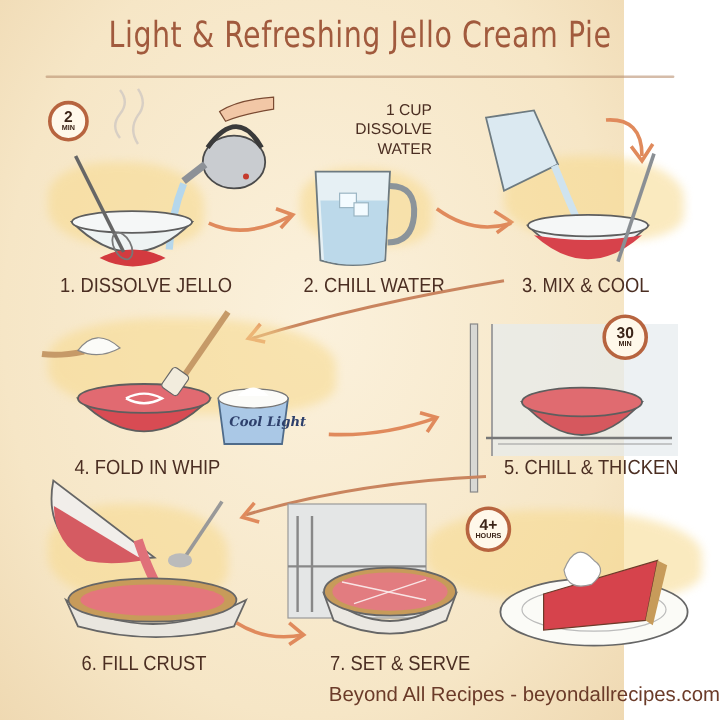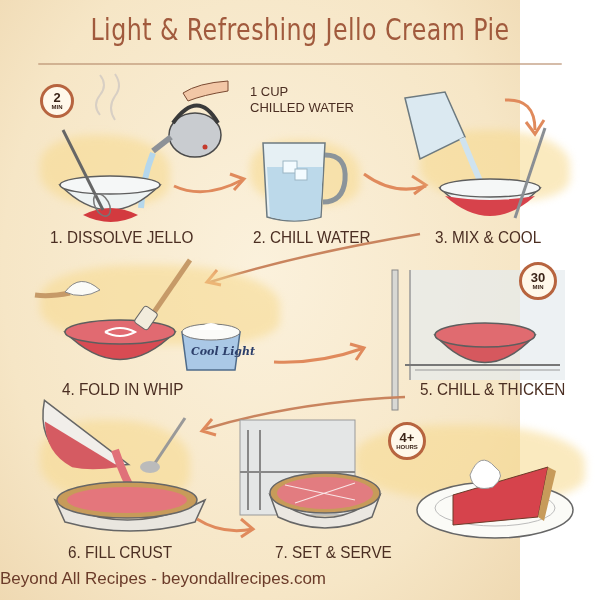--- a/index.html
+++ b/index.html
@@ -4,22 +4,22 @@
 <style>
   html, body { margin:0; padding:0; }
   body { width:600px; height:600px; overflow:hidden; font-family:"DejaVu Sans", sans-serif; }
   .page { position:relative; width:520px; height:600px;
     background: radial-gradient(ellipse at 50% 45%, #fbf1dc 0%, #f6e6c6 70%, #efd9b2 100%); }
   .title { position:absolute; left:0; top:12px; width:600px; text-align:center;
     font-family:"DejaVu Sans", sans-serif; font-size:30px; letter-spacing:0.5px; color:#a15a3d;
     font-stretch:condensed; transform:scaleX(0.88); }
   .title-rule { position:absolute; left:38px; top:63px; width:524px; height:2px; background:#b9906f; opacity:.6; border-radius:2px; }
   .label { position:absolute; font-family:"Liberation Sans", sans-serif; font-size:17px; color:#4b2e22; white-space:nowrap; transform:scaleX(0.9); transform-origin:left; }
-  .note { position:absolute; font-family:"Liberation Sans", sans-serif; font-size:13px; color:#4b2e22; text-align:left; line-height:16px; }
-  .footer { position:absolute; left:0; top:569px; width:600px; text-align:left; font-family:"Liberation Sans", sans-serif; font-size:17px; color:#6b3b29; }
+  .note { position:absolute; font-family:"Liberation Sans", sans-serif; font-size:13px; color:#4b2e22; text-align:right; line-height:16px; }
+  .footer { position:absolute; left:0; top:569px; width:600px; text-align:right; font-family:"Liberation Sans", sans-serif; font-size:17px; color:#6b3b29; }
   .wash { position:absolute; background:#f7d98c; opacity:.55; border-radius:40% 50% 30% 45%; filter:blur(4px); }
   .timer { position:absolute; width:34px; height:34px; border-radius:50%; border:3px solid #b7643f; background:#fff8ea;
     display:flex; flex-direction:column; align-items:center; justify-content:center; box-sizing:border-box; }
   .timer .n { font-family:"Liberation Sans", sans-serif; font-size:13px; font-weight:bold; color:#3b2418; line-height:12px; }
   .timer .u { font-family:"Liberation Sans", sans-serif; font-size:6px; font-weight:bold; color:#3b2418; line-height:7px; }
   svg { position:absolute; overflow:visible; }
 </style>
 </head>
 <body>
 
@@ -56,21 +56,21 @@
   </svg>
   <div class="label" style="left:50px;top:228px;">1. DISSOLVE JELLO</div>
 
   <svg style="left:172px;top:170px;" width="80" height="30">
     <path d="M2 16 q30 14 68 -6" stroke="#e08a5c" stroke-width="3" fill="none"></path>
     <path d="M58 4 l14 5 -10 11" stroke="#e08a5c" stroke-width="3" fill="none"></path>
   </svg>
 
   <div class="note" style="left:250px;top:84px;width:110px;">
     <div>1 CUP</div>
-    <div>CHILLED WATER</div>
+    <div>DISSOLVE WATER</div>
   </div>
   <div class="wash" style="left:250px;top:140px;width:110px;height:65px;"></div>
   <svg style="left:255px;top:135px;" width="100" height="90">
     <path d="M8 8 l62 0 l-4 74 q-27 8 -54 0z" fill="#e6f0f4" stroke="#6d7a80" stroke-width="1.5"></path>
     <path d="M12 32 l56 0 l-3 50 q-25 7 -50 0z" fill="#bcd9ea"></path>
     <rect x="28" y="26" width="14" height="12" fill="#f3fbff" stroke="#9bb6c4"></rect>
     <rect x="40" y="34" width="12" height="11" fill="#f3fbff" stroke="#9bb6c4"></rect>
     <path d="M70 20 q22 0 20 25 q-2 22 -22 22" stroke="#8b949a" stroke-width="5" fill="none"></path>
   </svg>
   <div class="label" style="left:253px;top:228px;">2. CHILL WATER</div>
@@ -121,21 +121,21 @@
 
   <svg style="left:390px;top:270px;" width="180" height="145">
     <rect x="2" y="0" width="6" height="140" fill="#d8d8d4" stroke="#888"></rect>
     <rect x="20" y="0" width="155" height="110" fill="#e6ebee" opacity=".7"></rect>
     <path d="M20 0 l0 110" stroke="#999" stroke-width="1.5"></path>
     <path d="M15 95 l155 0" stroke="#777" stroke-width="2"></path>
     <path d="M25 100 l145 0" stroke="#999" stroke-width="1"></path>
     <path d="M45 65 q50 55 100 0z" fill="#d6585e" stroke="#5e5e5e" stroke-width="1.5"></path>
     <ellipse cx="95" cy="65" rx="50" ry="12" fill="#e06b70" stroke="#5e5e5e" stroke-width="1.5"></ellipse>
   </svg>
-  <div class="timer" style="left:519px;top:262px;width:38px;height:38px;">
+  <div class="timer" style="left:502px;top:262px;width:38px;height:38px;">
     <span class="n">30</span>
     <span class="u">MIN</span>
   </div>
   <div class="label" style="left:420px;top:380px;">5. CHILL &amp; THICKEN</div>
 
   <svg style="left:190px;top:395px;" width="220" height="50">
     <path d="M215 2 q-110 5 -200 32" stroke="#c9845e" stroke-width="2.5" fill="none"></path>
     <path d="M22 24 l-10 12 14 4" stroke="#e08a5c" stroke-width="3" fill="none"></path>
   </svg>
 

